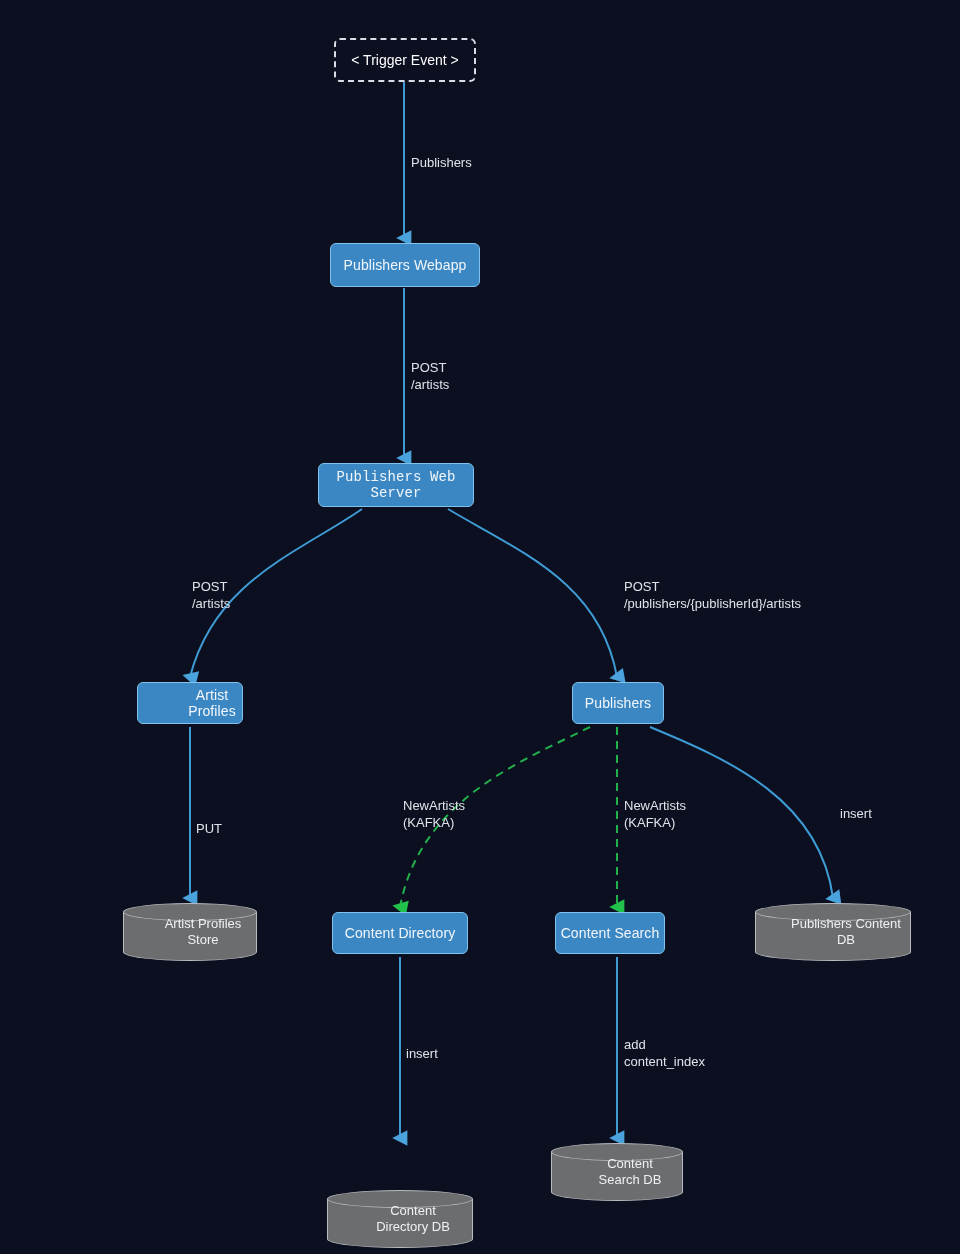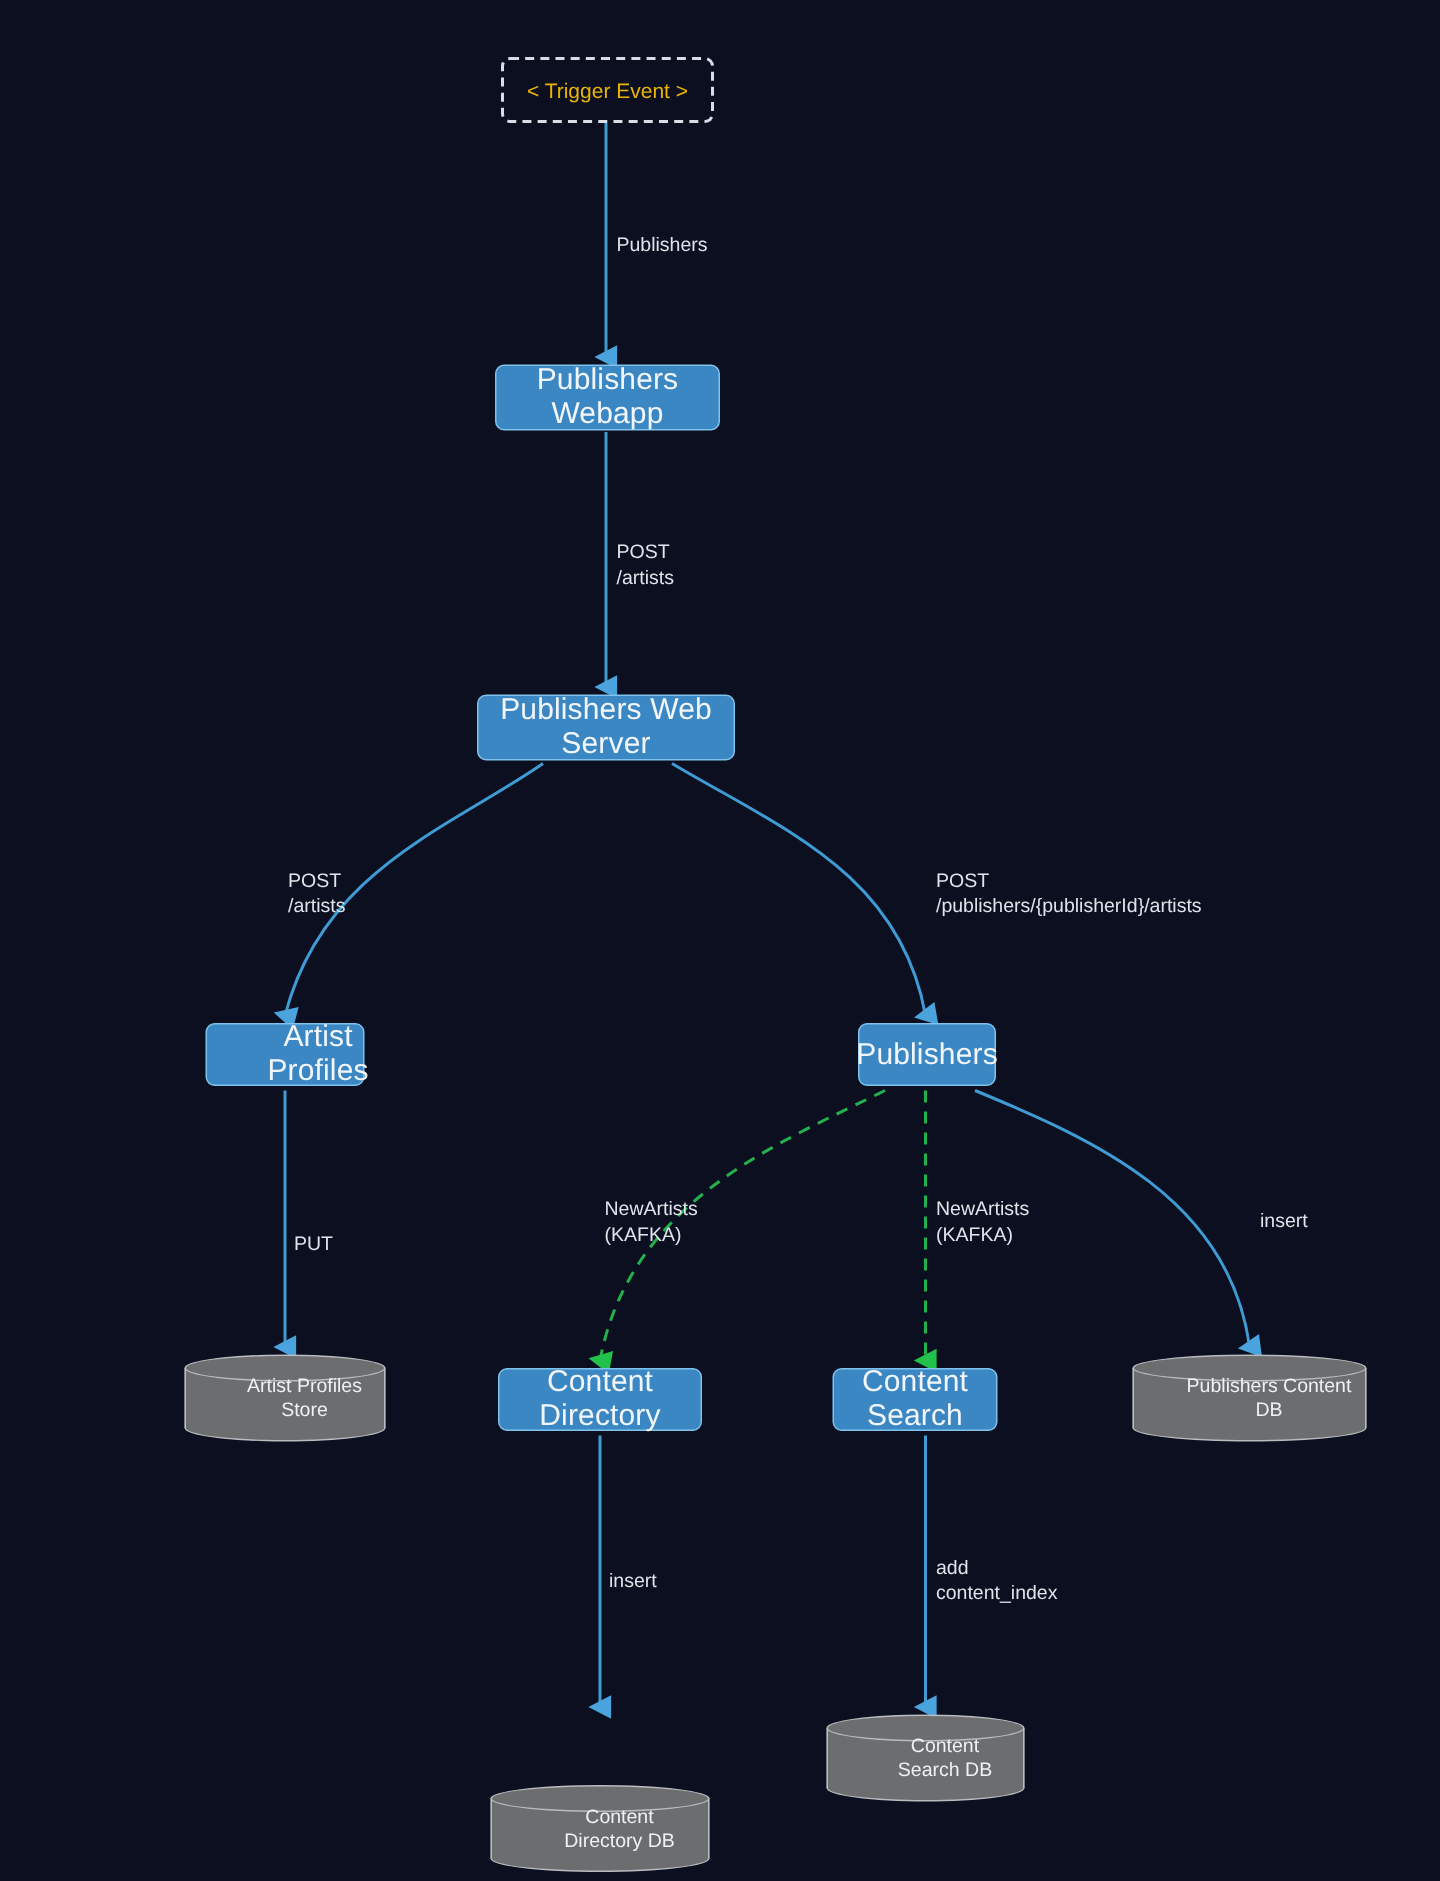--- a/index.html
+++ b/index.html
@@ -30,30 +30,30 @@
     justify-content: center;
     box-sizing: border-box;
     text-align: center;
   }
   
   .node.process {
     background: #3b87c4;
     border: 1px solid #7fc3ec;
     border-radius: 6px;
     color: #f2f6fa;
-    font-size: 20px;
+    font-size: 14px;
     letter-spacing: 0.1px;
     box-shadow: 0 0 0 0 rgba(0,0,0,0);
   }
   
   .node.trigger {
     background: transparent;
     border: 2px dashed #d8dde6;
     border-radius: 6px;
-    color: #eab308;
+    color: #ffffff;
     font-size: 14px;
     text-align: center;
   }
   
   .node.store {
     background: transparent;
     color: #eef1f5;
     font-size: 13px;
     padding-left: 26px;
   }
@@ -139,21 +139,21 @@
   </svg>
 
   <div class="node trigger" style="left:334px; top:38px; width:142px; height:44px;">
     <span>&lt; Trigger Event &gt;</span>
   </div>
 
   <div class="node process" style="left:330px; top:243px; width:150px; height:44px;">
     <span>Publishers Webapp</span>
   </div>
 
-  <div class="node process" style="left:318px; top:463px; width:172px; height:44px;">
+  <div class="node process" style="left:318px; top:463px; width:156px; height:44px;font-family:Liberation Mono, monospace;">
     <span>Publishers Web Server</span>
   </div>
 
   <div class="node process" style="left:137px; top:682px; width:106px; height:42px;padding-left:44px;">
     <span>Artist Profiles</span>
   </div>
 
   <div class="node process" style="left:572px; top:682px; width:92px; height:42px;">
     <span>Publishers</span>
   </div>

